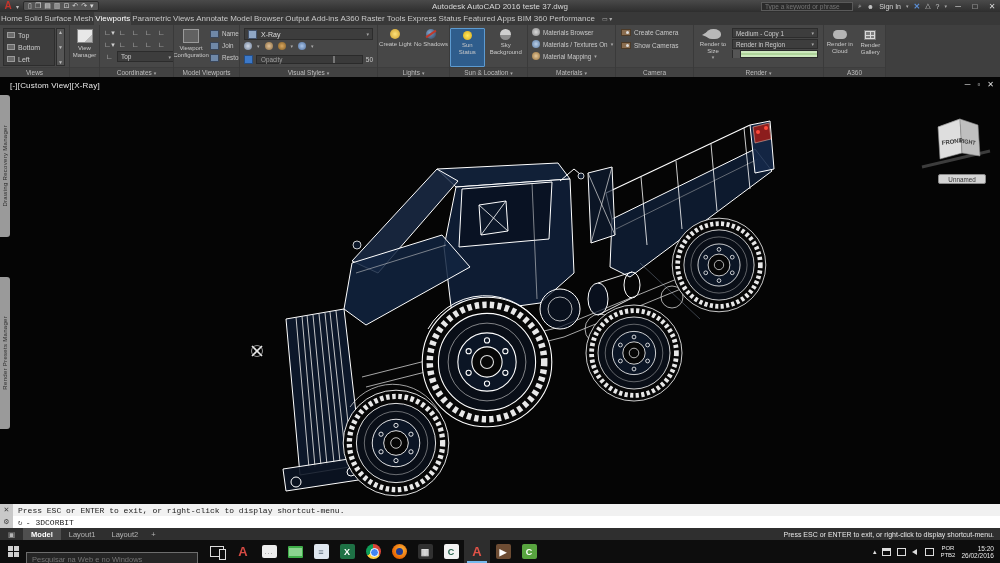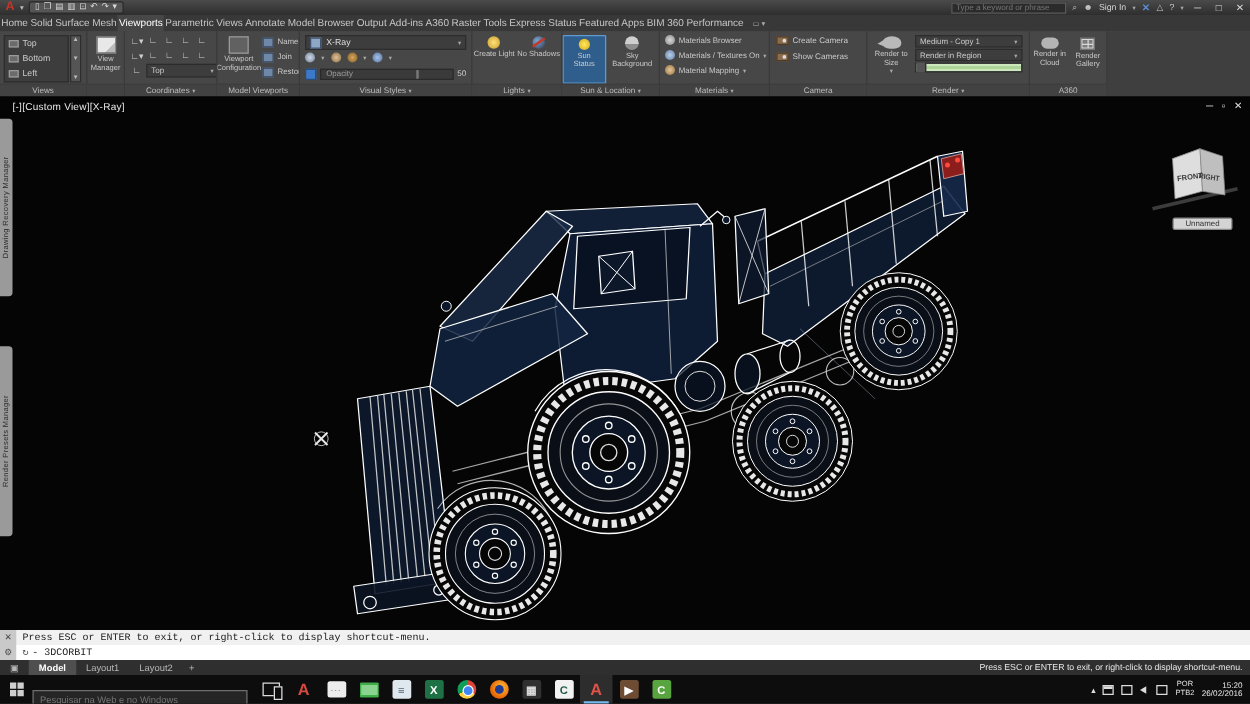--- a/index.html
+++ b/index.html
@@ -197,20 +197,21 @@
     <div class="qat">
         <span class="qico">▯</span>
         <span class="qico">❐</span>
         <span class="qico">▤</span>
         <span class="qico">▥</span>
         <span class="qico">⊡</span>
         <span class="qico">↶</span>
         <span class="qico">↷</span>
         <span class="qico">▾</span>
       </div>
+    <div class="win-title">Autodesk AutoCAD 2016   teste 37.dwg</div>
     <div class="tb-right">
       <input class="kw-search" placeholder="Type a keyword or phrase" style="">
       <span class="tb-ico">⌕</span>
       <span class="tb-ico">☻</span>
       <span class="signin">Sign In</span>
       <span class="dd">▾</span>
       <span class="x-logo">✕</span>
       <span class="tb-ico">△</span>
       <span class="tb-ico">?</span>
       <span class="dd">▾</span>

